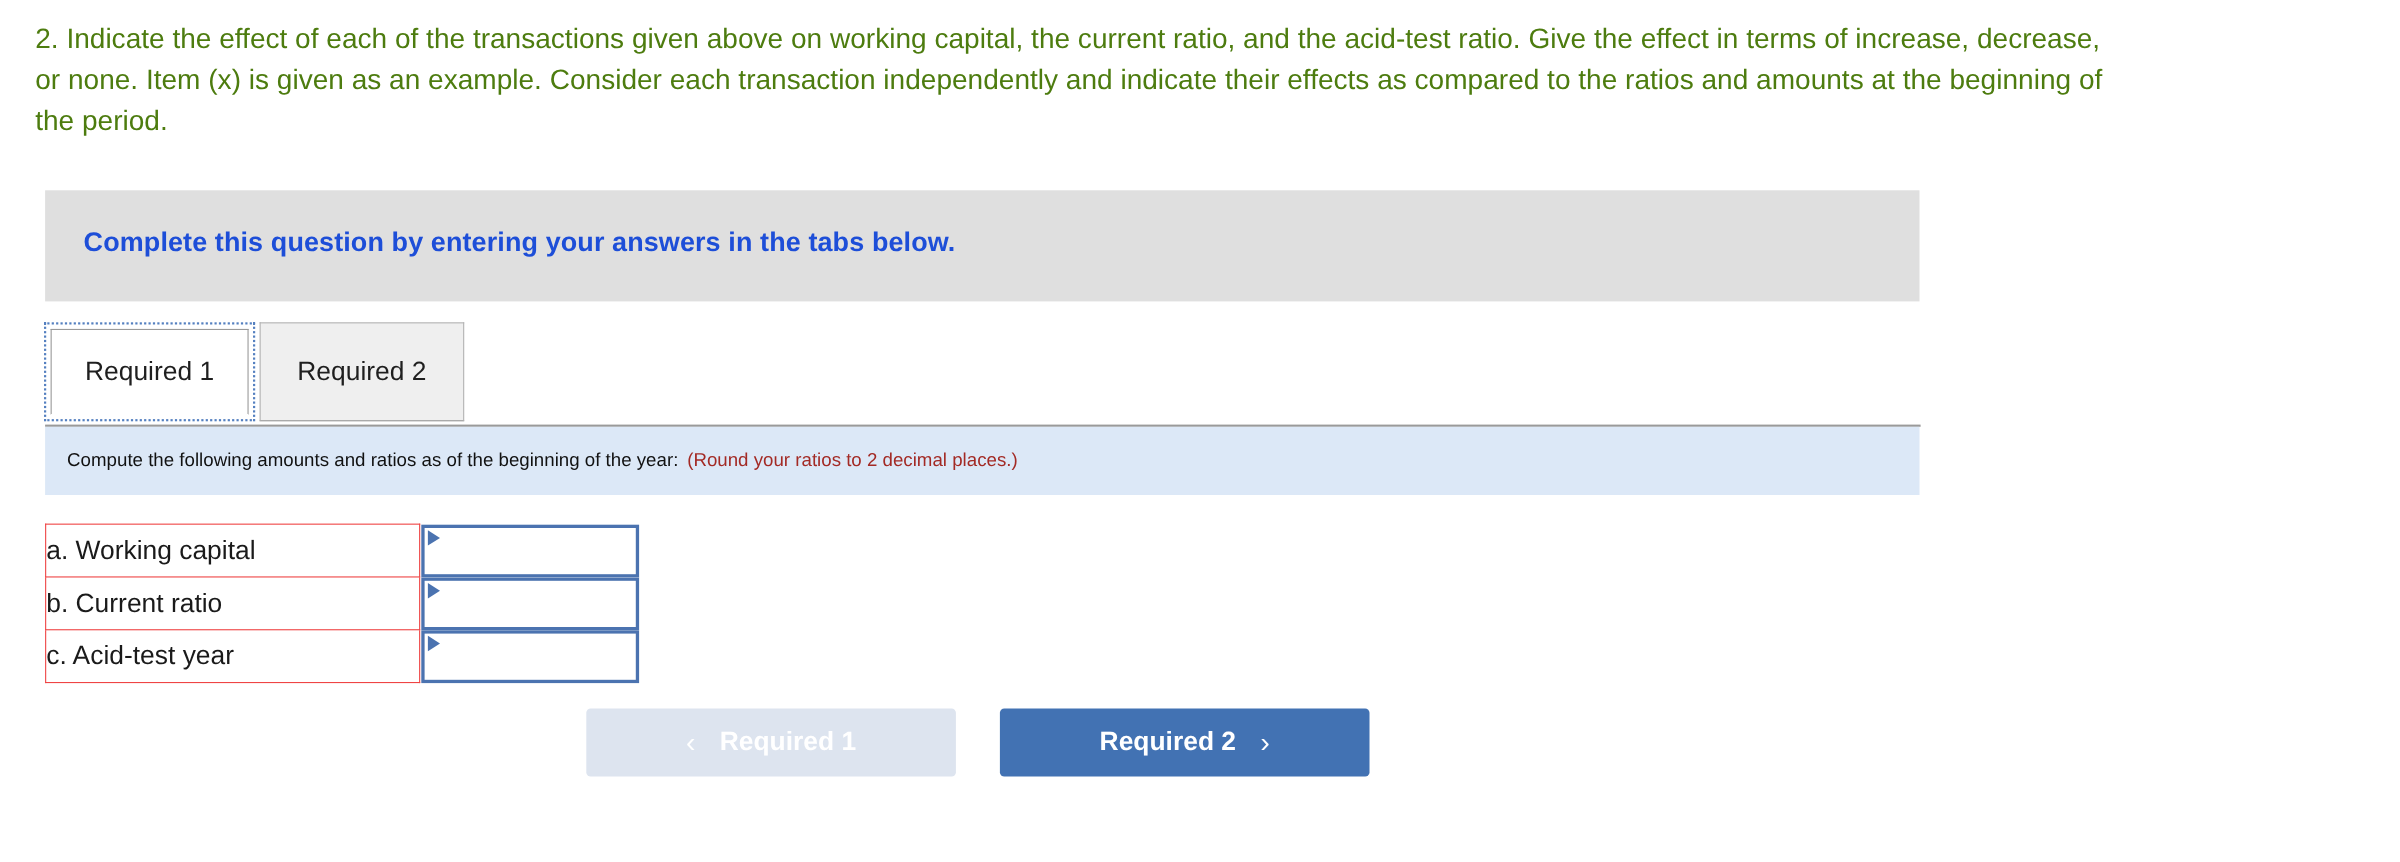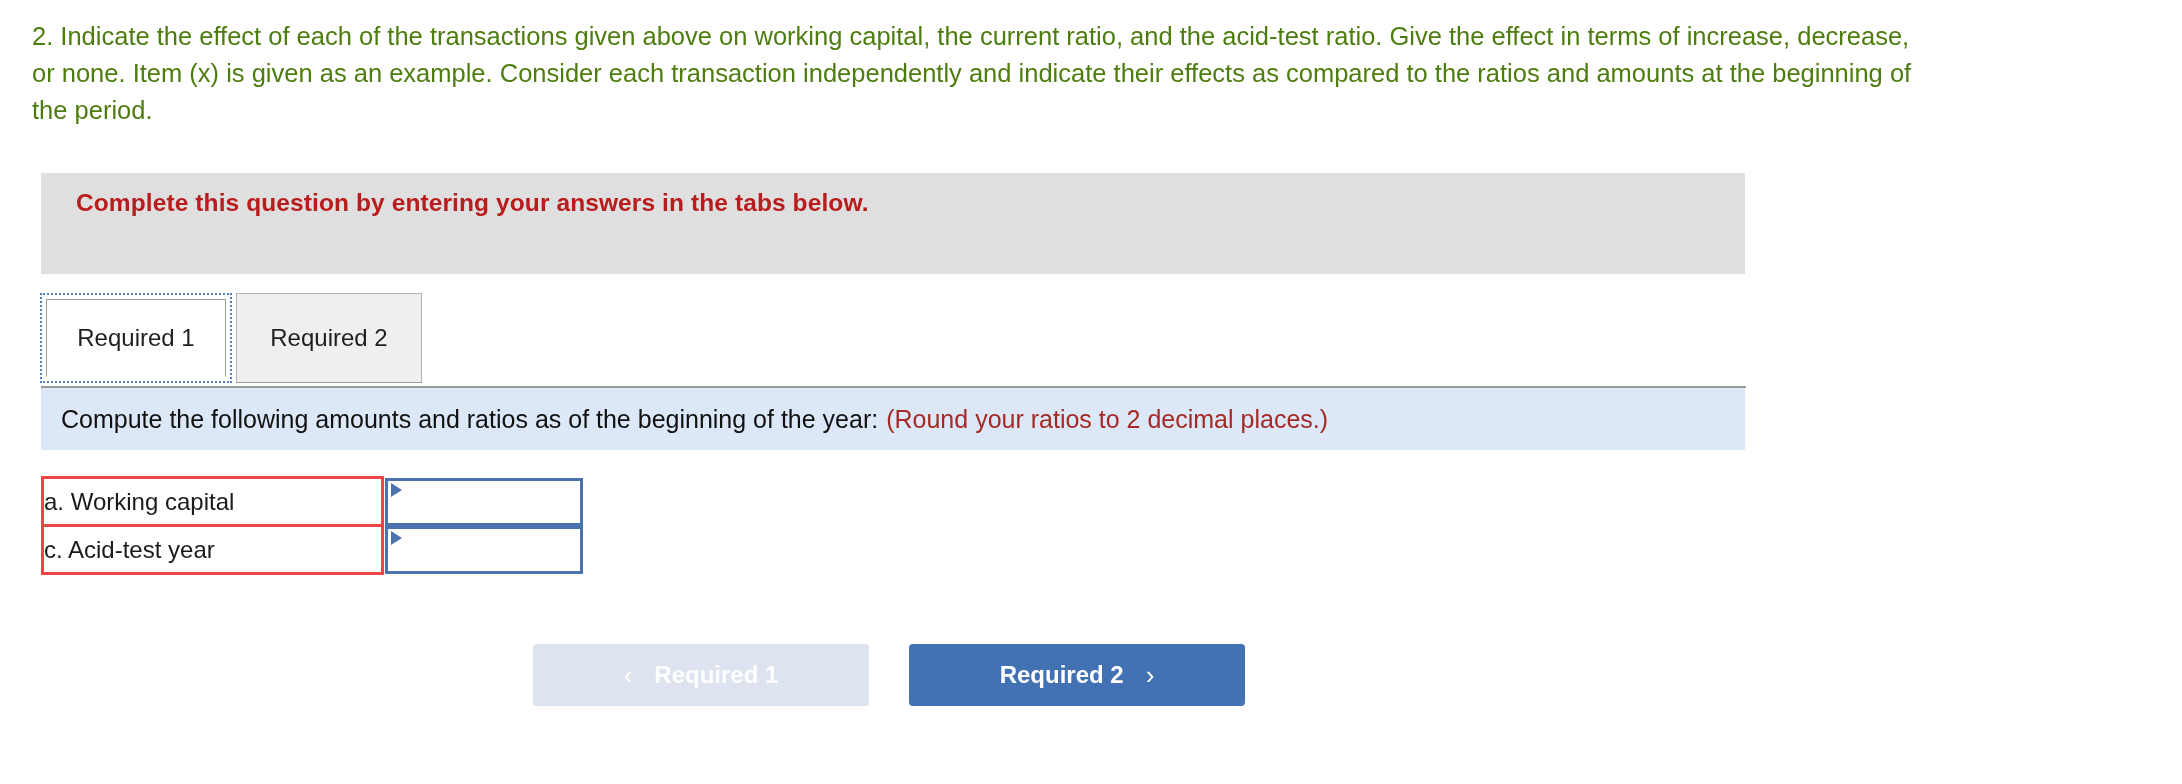--- a/index.html
+++ b/index.html
@@ -32,24 +32,24 @@
     position: absolute;
     left: 41px;
     top: 173px;
     width: 1704px;
     height: 101px;
     background: #dfdfdf;
   }
   .gray-banner-text {
     position: absolute;
     left: 35px;
-    top: 16px;
+    top: 34px;
     font-size: 24.5px;
     font-weight: bold;
-    color: #b91c1c;
+    color: #1d4ed8;
     letter-spacing: 0.1px;
   }
 
   
   .tabstrip {
     position: absolute;
     left: 40px;
     top: 293px;
     height: 95px;
     width: 1705px;
@@ -106,21 +106,21 @@
     left: 41px;
     top: 388px;
     width: 1704px;
     height: 62px;
     background: #dce8f7;
     display: flex;
     align-items: center;
   }
   .blue-bar-text {
     padding-left: 20px;
-    font-size: 25px;
+    font-size: 17px;
     color: #111111;
     white-space: nowrap;
   }
   .blue-bar-note {
     color: #a32a25;
     padding-left: 8px;
   }
 
   
   .answer-table {
@@ -131,21 +131,21 @@
   }
   .answer-table td {
     padding: 0;
     margin: 0;
     vertical-align: middle;
   }
   .label-cell {
     box-sizing: border-box;
     width: 340px;
     height: 48px;
-    border: 3px solid #ef4444;
+    border: 1px solid #ef4444;
     font-size: 24px;
     color: #1a1a1a;
     padding-left: 9px;
     background: #ffffff;
     white-space: nowrap;
   }
   .input-cell {
     width: 200px;
     height: 48px;
     position: relative;
@@ -251,20 +251,29 @@
 <div class="blue-bar">
   <div class="blue-bar-text">
     <span>Compute the following amounts and ratios as of the beginning of the year:</span><span class="blue-bar-note">(Round your ratios to 2 decimal places.)</span>
   </div>
 </div>
 
 <table class="answer-table">
   <tbody>
     <tr>
       <td class="label-cell">a. Working capital</td>
+      <td class="input-cell">
+        <div class="input-box">
+          <span class="input-marker"></span>
+          <input class="input-field" type="text" value="" style="">
+        </div>
+      </td>
+    </tr>
+    <tr>
+      <td class="label-cell">b. Current ratio</td>
       <td class="input-cell">
         <div class="input-box">
           <span class="input-marker"></span>
           <input class="input-field" type="text" value="" style="">
         </div>
       </td>
     </tr>
     <tr>
       <td class="label-cell">c. Acid-test year</td>
       <td class="input-cell">

